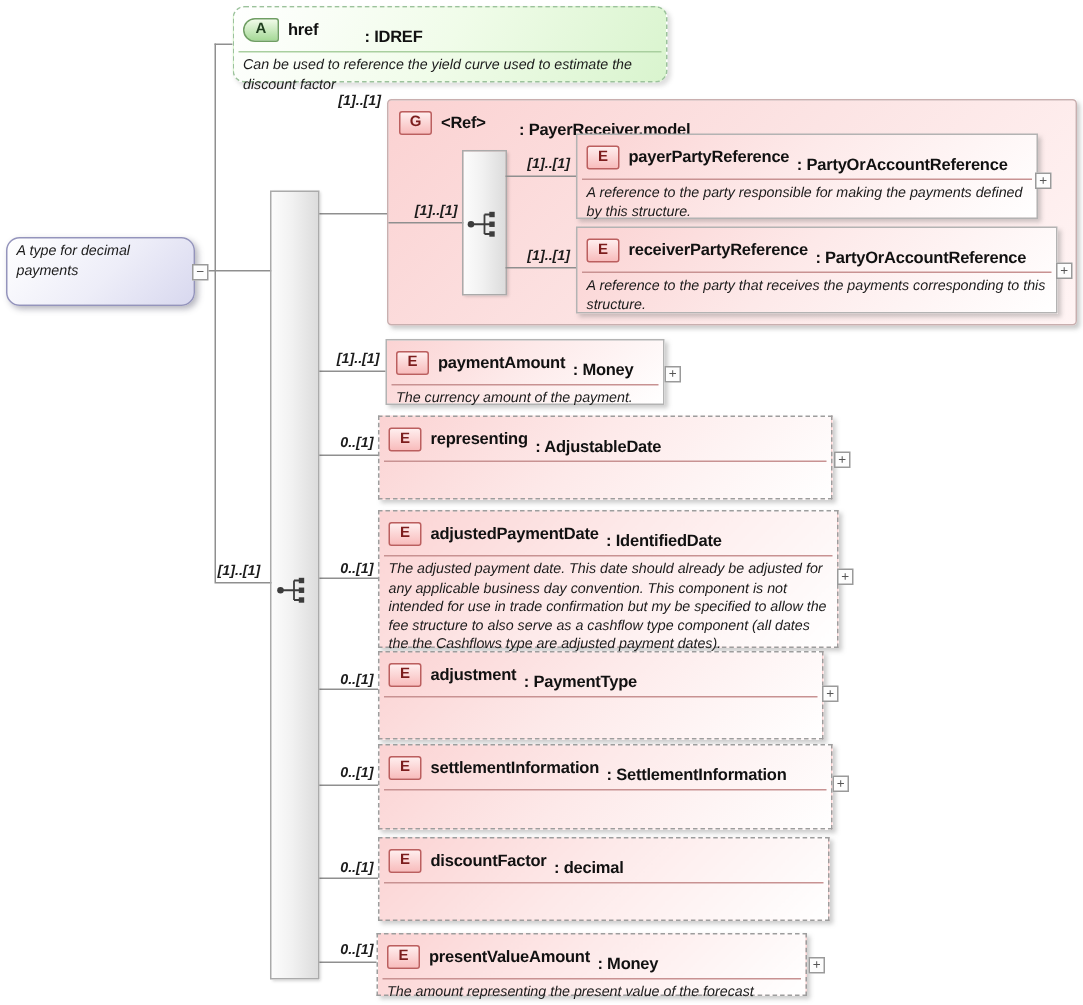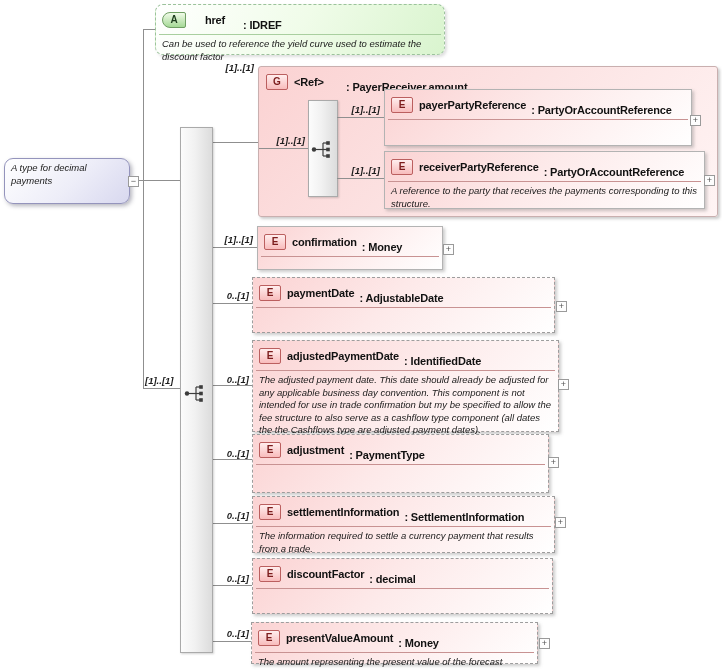--- a/index.html
+++ b/index.html
@@ -42,21 +42,21 @@
          border-bottom:1px solid #c89292;white-space:nowrap;}
   .ename,.etype{font-size:11px;font-weight:bold;color:#111;letter-spacing:-0.15px;}
   .etype{margin-left:5px;margin-top:10px;}
   .edoc{padding:3px 6px 0 6px;font-size:9.5px;font-style:italic;color:#1a1a1a;line-height:1.32;}
 
   
   .abox{position:absolute;border:1px dashed #9cc29c;border-radius:8px;z-index:3;
         background:linear-gradient(120deg,#ffffff 0%,#f0fce9 50%,#d9f4ce 100%);
         box-shadow:2px 2px 3px rgba(110,110,110,0.22);}
   .abox .ehead{border-bottom:1px solid #a9cf9f;}
-  .aname{display:inline-block;width:46px;text-align:center;}
+  .aname{display:inline-block;width:46px;}
 
   
   .ctbox{position:absolute;border:1px solid #9494bc;border-radius:9px;z-index:3;
          background:linear-gradient(135deg,#ffffff 0%,#ededf8 55%,#d8d8ef 100%);
          box-shadow:2px 2px 4px rgba(90,90,110,0.45);}
   .ctbox .ehead{border-bottom:1px solid #9a9abd;padding:5px 4px 4px 4px;}
   .ctbox .ename{font-size:12px;}
 
   
   .gbox{position:absolute;border:1px solid #c9afaf;border-radius:3px;z-index:1;
@@ -142,56 +142,58 @@
 
   <div class="ctbox" style="left:4px;top:158px;width:124px;height:44px;">
     <div class="edoc">A type for decimal payments</div>
   </div>
   <div class="pm" style="left:128px;top:176px;">−</div>
 
   <div class="gbox" style="left:258px;top:66px;width:458px;height:149px;">
     <div class="ghead">
       <span class="badge g">G</span>
       <span class="ename gname">&lt;Ref&gt;</span>
-      <span class="etype">: PayerReceiver.amount</span>
+      <span class="etype">: PayerReceiver.model</span>
     </div>
   </div>
 
   <div class="ebox" style="left:384px;top:89px;width:306px;height:55px;">
     <div class="ehead">
       <span class="badge e">E</span>
       <span class="ename">payerPartyReference</span>
       <span class="etype">: PartyOrAccountReference</span>
     </div>
+    <div class="edoc">A reference to the party responsible for making the payments defined by this structure.</div>
   </div>
   <div class="pm" style="left:690px;top:115px;">+</div>
 
   <div class="ebox" style="left:384px;top:151px;width:319px;height:56px;">
     <div class="ehead">
       <span class="badge e">E</span>
       <span class="ename">receiverPartyReference</span>
       <span class="etype">: PartyOrAccountReference</span>
     </div>
     <div class="edoc">A reference to the party that receives the payments corresponding to this structure.</div>
   </div>
   <div class="pm" style="left:704px;top:175px;">+</div>
 
   <div class="ebox" style="left:257px;top:226px;width:184px;height:42px;">
     <div class="ehead">
       <span class="badge e">E</span>
-      <span class="ename">confirmation</span>
+      <span class="ename">paymentAmount</span>
       <span class="etype">: Money</span>
     </div>
+    <div class="edoc">The currency amount of the payment.</div>
   </div>
   <div class="pm" style="left:443px;top:244px;">+</div>
 
   <div class="ebox dashed" style="left:252px;top:277px;width:301px;height:54px;">
     <div class="ehead">
       <span class="badge e">E</span>
-      <span class="ename">paymentDate</span>
+      <span class="ename">representing</span>
       <span class="etype">: AdjustableDate</span>
     </div>
   </div>
   <div class="pm" style="left:556px;top:301px;">+</div>
 
   <div class="ebox dashed" style="left:252px;top:340px;width:305px;height:90px;">
     <div class="ehead">
       <span class="badge e">E</span>
       <span class="ename">adjustedPaymentDate</span>
       <span class="etype">: IdentifiedDate</span>
@@ -208,21 +210,20 @@
     </div>
   </div>
   <div class="pm" style="left:548px;top:457px;">+</div>
 
   <div class="ebox dashed" style="left:252px;top:496px;width:301px;height:55px;">
     <div class="ehead">
       <span class="badge e">E</span>
       <span class="ename">settlementInformation</span>
       <span class="etype">: SettlementInformation</span>
     </div>
-    <div class="edoc">The information required to settle a currency payment that results from a trade.</div>
   </div>
   <div class="pm" style="left:555px;top:517px;">+</div>
 
   <div class="ebox dashed" style="left:252px;top:558px;width:299px;height:54px;">
     <div class="ehead">
       <span class="badge e">E</span>
       <span class="ename">discountFactor</span>
       <span class="etype">: decimal</span>
     </div>
   </div>

